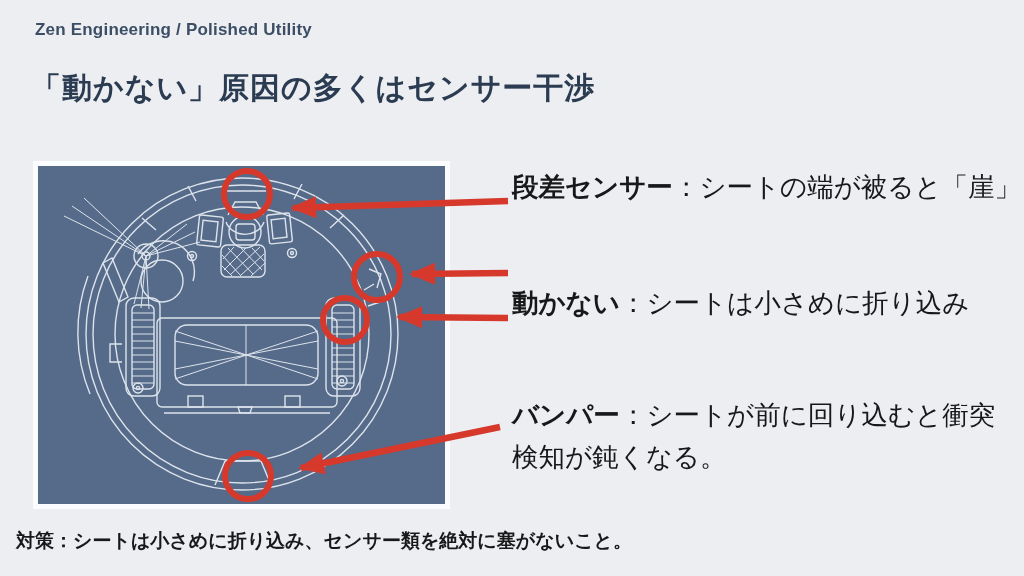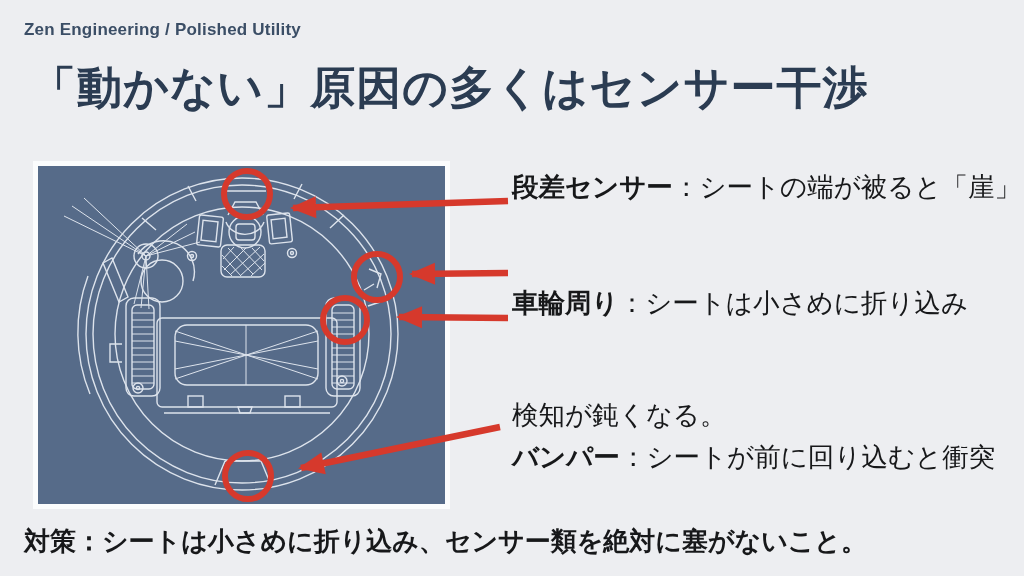--- a/index.html
+++ b/index.html
@@ -14,27 +14,27 @@
   *{margin:0;padding:0;box-sizing:border-box;}
   html,body{width:1024px;height:576px;}
   body{
     position:relative;
     background:var(--bg);
     font-family:"Liberation Sans","DejaVu Sans",sans-serif;
     color:var(--body);
     overflow:hidden;
   }
   .eyebrow{
-    position:absolute;left:24px;top:20px;
+    position:absolute;left:35px;top:20px;
     font-size:17px;font-weight:700;color:var(--eyebrow);
     letter-spacing:.2px;
   }
   .title{
     position:absolute;left:31px;top:57px;
-    font-size:45px;line-height:62px;font-weight:800;color:var(--title);
+    font-size:30px;line-height:62px;font-weight:800;color:var(--title);
     letter-spacing:1px;white-space:nowrap;
   }
   .figure-frame{
     position:absolute;left:33px;top:161px;width:417px;height:348px;
     background:#fbfcfd;padding:5px;
   }
   .figure-inner{
     width:100%;height:100%;background:var(--panel);
   }
   .figure-inner svg{display:block;width:100%;height:100%;}
@@ -48,22 +48,22 @@
   .overlay .head{fill:var(--accent);stroke:none;}
   .callout{
     position:absolute;left:512px;width:510px;
     font-size:26.5px;line-height:42px;font-weight:500;color:var(--body);
   }
   .callout .lbl{font-weight:800;}
   .c1{top:166px;}
   .c2{top:282px;}
   .c3{top:394px;}
   .footer{
-    position:absolute;left:24px;top:521px;width:990px;
-    font-size:26px;line-height:40px;font-weight:700;color:var(--body);
+    position:absolute;left:16px;top:521px;width:990px;
+    font-size:19px;line-height:40px;font-weight:700;color:var(--body);
     white-space:nowrap;
   }
   .footer .lbl{font-weight:800;}
 </style>
 </head>
 <body>
 
 <div class="eyebrow">Zen Engineering / Polished Utility</div>
 <h1 class="title">「動かない」原因の多くはセンサー干渉</h1>
 
@@ -174,23 +174,23 @@
     <line x1="508" y1="318" x2="399" y2="317" stroke-width="6.5" marker-end="url(#ah)"></line>
     <line x1="500" y1="427" x2="301" y2="468" stroke-width="6.5" marker-end="url(#ah)"></line>
   </g>
 </svg>
 
 <div class="callout c1">
   <div><span class="lbl">段差センサー</span><span>：シートの端が被ると「崖」</span></div>
 </div>
 
 <div class="callout c2">
-  <div><span class="lbl">車輪周り</span><span>：シートは小さめに折り込み</span></div>
+  <div><span class="lbl">動かない</span><span>：シートは小さめに折り込み</span></div>
 </div>
 
 <div class="callout c3">
+  <div><span class="lbl">バンパー</span><span>：シートが前に回り込むと衝突</span></div>
   <div>検知が鈍くなる。</div>
-  <div><span class="lbl">バンパー</span><span>：シートが前に回り込むと衝突</span></div>
 </div>
 
 <div class="footer">
   <span class="lbl">対策</span><span>：シートは小さめに折り込み、センサー類を絶対に塞がないこと。</span>
 </div>
 
 </body></html>

